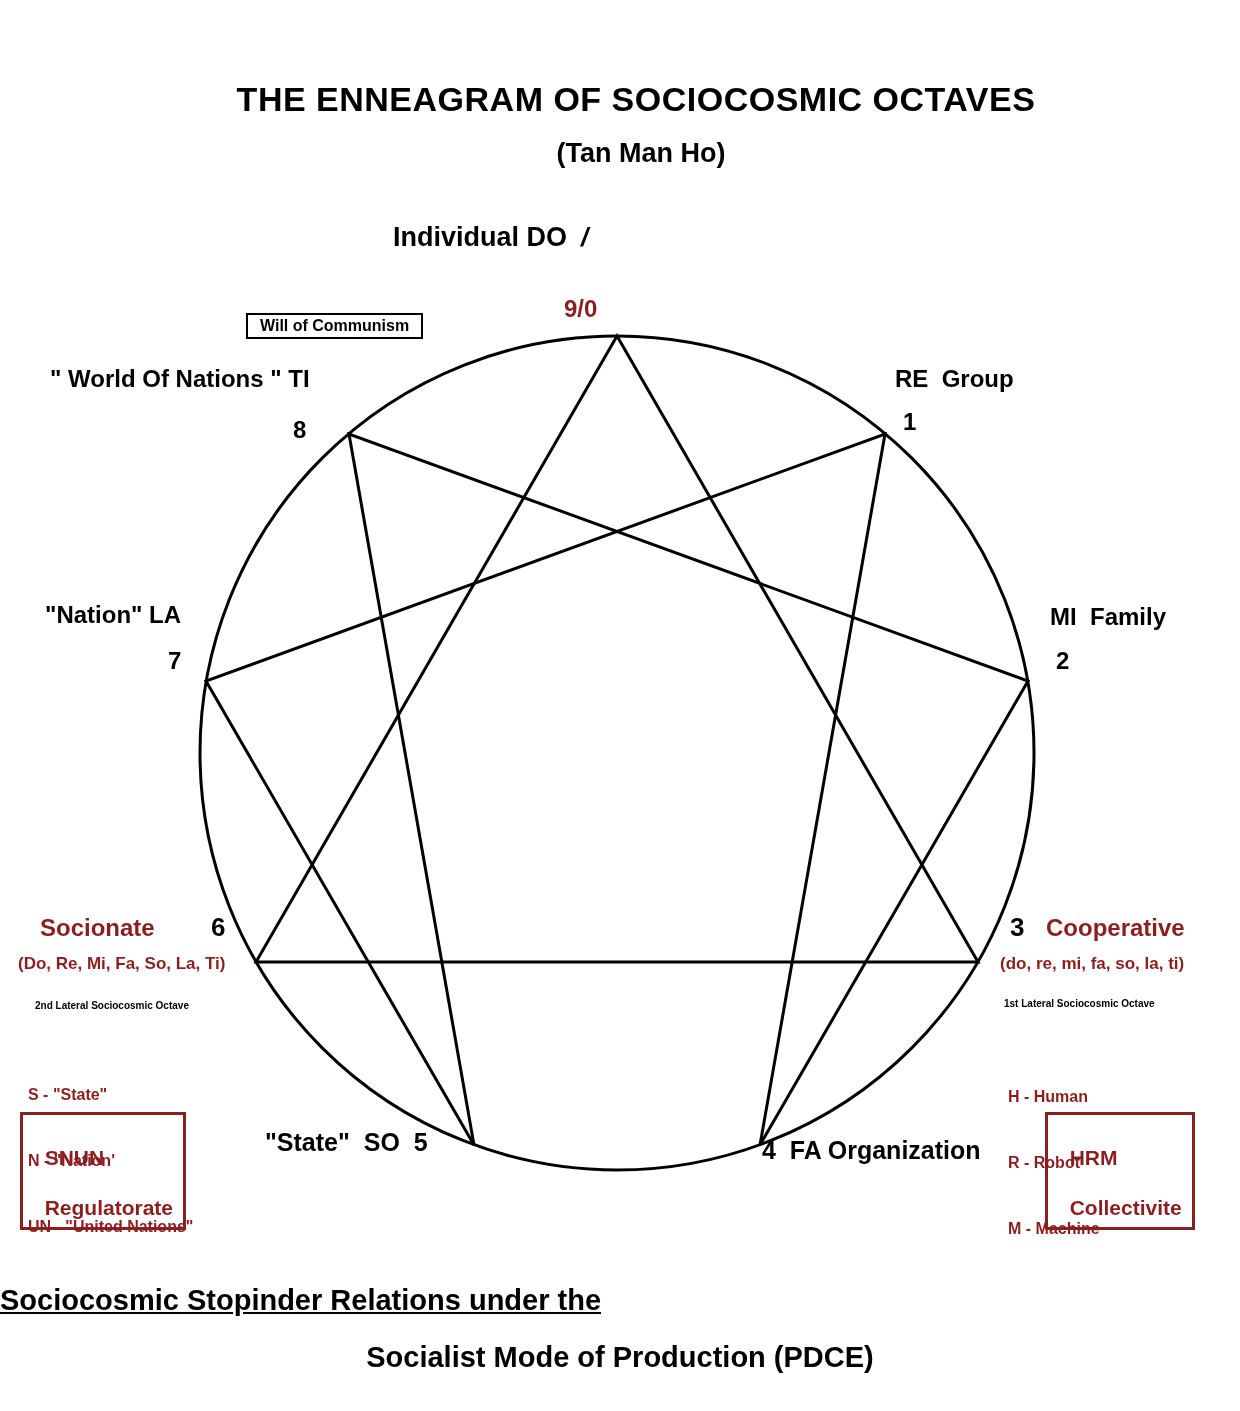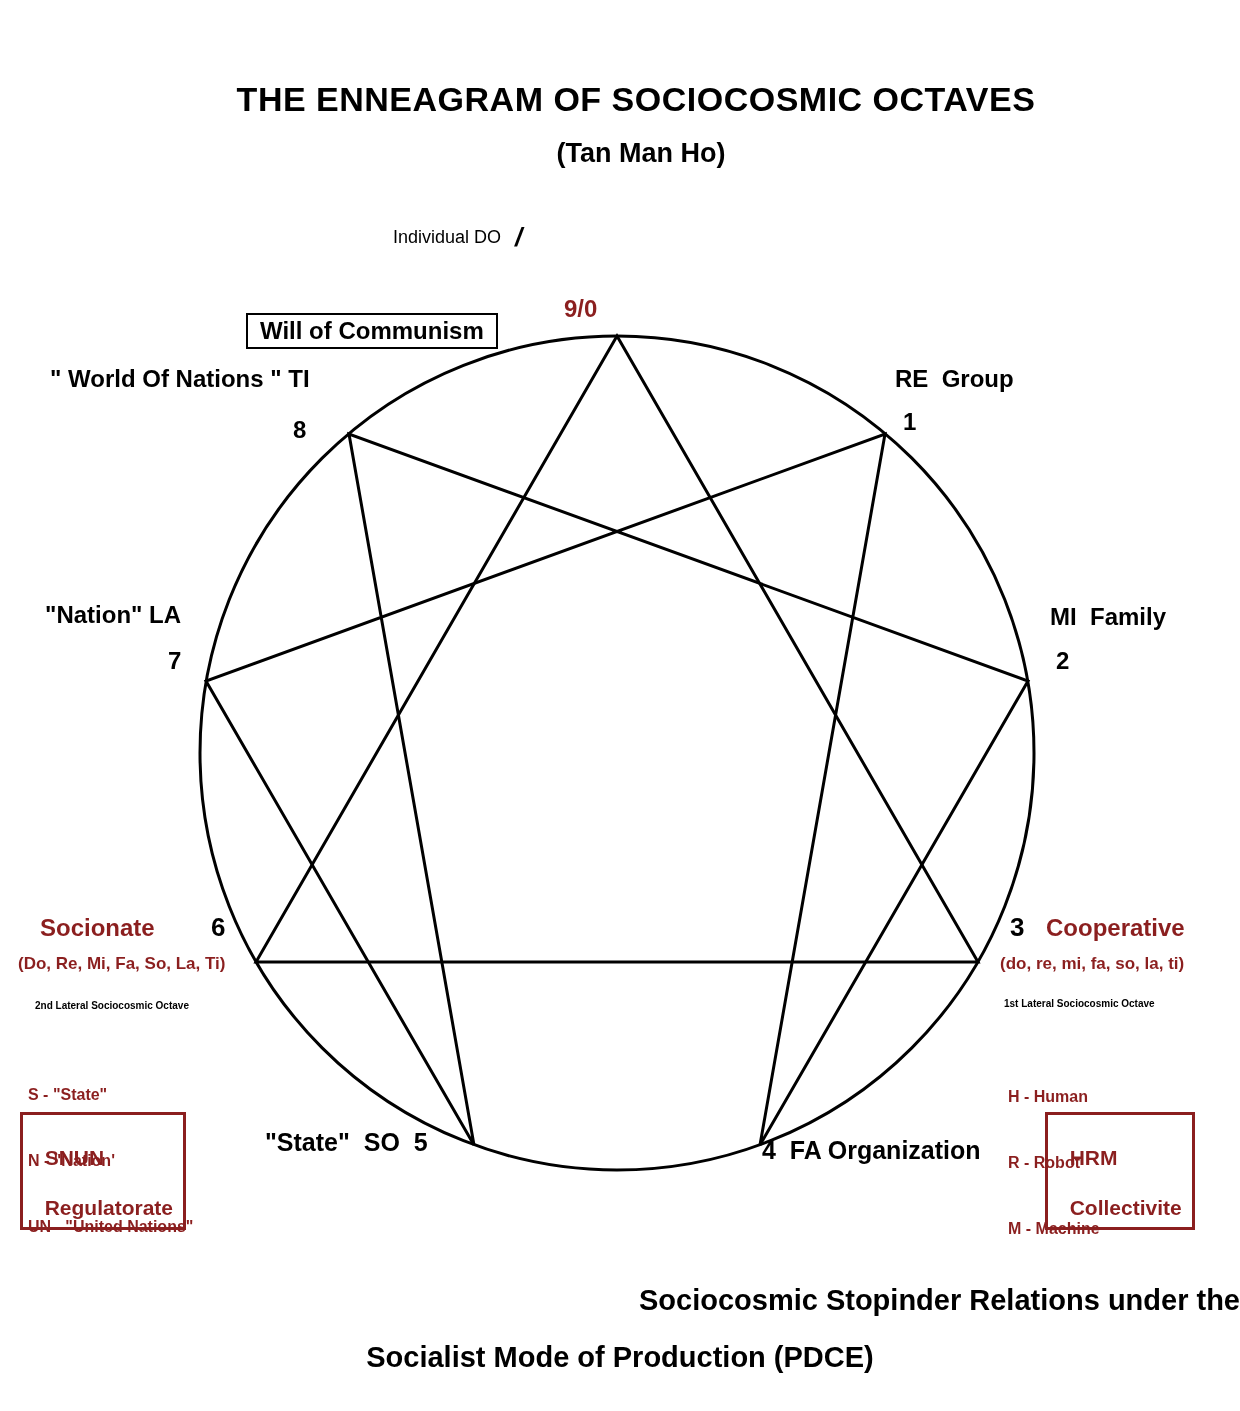--- a/index.html
+++ b/index.html
@@ -26,30 +26,30 @@
     position: absolute; top: 138px; left: 0; width: 100%;
     text-align: center; font-size: 27px; font-weight: bold; margin: 0; padding-left: 21px;
   }
 
   svg.figure { position: absolute; left: 0; top: 0; }
 
   .apex-row {
     position: absolute; left: 393px; top: 222px;
     display: flex; align-items: center; gap: 14px;
   }
-  .apex-row .individual { font-size: 18px; font-weight: normal; }
+  .apex-row .individual { font-size: 27px; font-weight: bold; }
   .apex-row .slash { font-size: 26px; font-weight: bold; font-style: italic; }
   .apex-row .member { font-size: 21px; font-weight: bold; color: var(--dark-red); line-height: 1.3; }
 
   .pt9 { left: 564px; top: 296px; font-size: 24px; }
 
   .will-box {
     position: absolute; left: 246px; top: 313px;
     border: 2px solid #000; padding: 2px 12px;
-    font-size: 24px; font-weight: bold; white-space: pre;
+    font-size: 16px; font-weight: bold; white-space: pre;
   }
 
   .lbl24 { font-size: 24px; }
   .lbl25 { font-size: 25px; }
   .num   { font-size: 24px; }
   .num-big { font-size: 26px; }
   .notes { font-size: 17px; }
   .octave { font-size: 10px; }
   .legend { font-size: 16px; line-height: 22px; }
 
@@ -57,21 +57,21 @@
     position: absolute;
     border: 3px solid var(--dark-red);
     color: var(--dark-red);
     font-weight: bold; font-size: 21px; line-height: 25px;
     padding: 5px 10px 7px 10px;
     white-space: pre;
   }
 
   .footer1 {
     position: absolute; top: 1284px; left: 0; width: 100%;
-    text-align: right; font-size: 29px; font-weight: bold; margin: 0;
+    text-align: left; font-size: 29px; font-weight: bold; margin: 0; text-decoration: underline;
   }
   .footer2 {
     position: absolute; top: 1341px; left: 0; width: 100%;
     text-align: center; font-size: 29px; font-weight: bold; margin: 0;
   }
 </style>
 </head>
 <body>
 
 <svg class="figure" width="1240" height="1411" viewBox="0 0 1240 1411">

